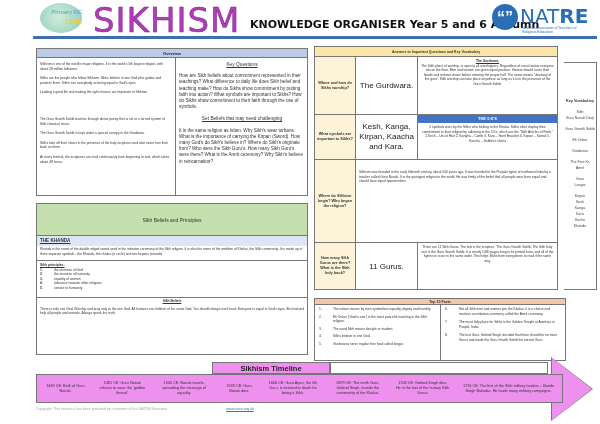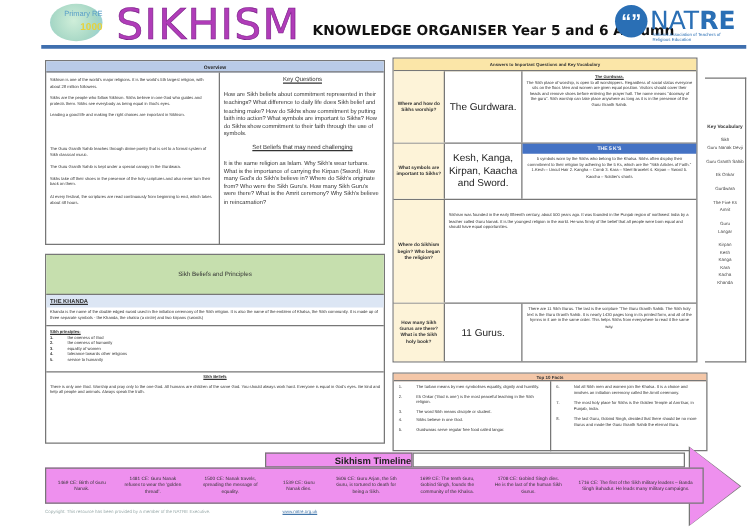--- a/index.html
+++ b/index.html
@@ -60,21 +60,21 @@
   
   .top10 { left: 314px; top: 298px; width: 252px; height: 63px; border: 1px solid #777; }
   .t10-head { background: #f4c7a8; height: 6px; line-height: 6px; font-size: 3.6px; font-weight: bold; text-align: center; border-bottom: 1px solid #777; color: #333; }
   .t10-body { display: flex; height: 56px; }
   .t10-col { padding: 2px 4px; }
   .t10-col:first-child { width: 126px; border-right: 1px solid #777; }
   .t10-col .it { display: flex; margin-bottom: 3px; }
   .t10-col .it .n { width: 14px; flex-shrink: 0; }
 
   
-  .tl-title { left: 212px; top: 362px; width: 118px; height: 12px; background: #ee90ee; border: 1px solid #777; font-size: 7.5px; font-weight: bold; text-align: right; line-height: 11px; color: #222; }
+  .tl-title { left: 212px; top: 362px; width: 118px; height: 12px; background: #ee90ee; border: 1px solid #777; font-size: 7.5px; font-weight: bold; text-align: center; line-height: 11px; color: #222; }
   .tl-white { left: 330px; top: 362px; width: 218px; height: 12px; background: #fff; border: 1px solid #777; }
   .tl-band { left: 36px; top: 374px; width: 527px; height: 29px; background: #ee90ee; border: 1px solid #777; display: flex; align-items: center; justify-content: space-around; }
   .tl-arrow { left: 552px; top: 359px; width: 0; height: 0; border-top: 31px solid transparent; border-bottom: 31px solid transparent; border-left: 40px solid #ee90ee; top: 358px; }
   .tl-arrow-outline { left: 551px; top: 357px; width: 0; height: 0; border-top: 32px solid transparent; border-bottom: 32px solid transparent; border-left: 42px solid #777; }
   .tl-item { font-size: 3.8px; line-height: 4.8px; text-align: center; color: #333; padding: 0 2px; }
 
   .footer { left: 36px; top: 407px; font-size: 3.6px; color: #9aa; }
   .footer-link { left: 226px; top: 407px; font-size: 3.6px; color: #47a; text-decoration: underline; }
 </style>
 </head>
@@ -138,21 +138,21 @@
   <div class="ans-row" style="height:58px">
     <div class="ans-q">Where and how do Sikhs worship?</div>
     <div class="ans-a" style="font-size:8px">The Gurdwara.</div>
     <div class="ans-d tiny">
       <div class="dt">The Gurdwara.</div>
       <div>The Sikh place of worship, is open to all worshippers. Regardless of social status everyone sits on the floor. Men and women are given equal position. Visitors should cover their heads and remove shoes before entering the prayer hall. The name means "doorway of the guru". Sikh worship can take place anywhere as long as it is in the presence of the Guru Granth Sahib.</div>
     </div>
   </div>
   <div class="ans-row" style="height:45px">
     <div class="ans-q">What symbols are important to Sikhs?</div>
-    <div class="ans-a" style="font-size:8px;line-height:10px">Kesh, Kanga, Kirpan, Kaacha and Sword.</div>
+    <div class="ans-a" style="font-size:8px;line-height:10px">Kesh, Kanga, Kirpan, Kaacha and Kara.</div>
     <div class="ans-d tiny">
       <div class="k-band">THE 5 K'S</div>
       <div>5 symbols worn by the Sikhs who belong to the Khalsa. Sikhs often display their commitment to their religion by adhering to the 5 Ks, which are the "Sikh Articles of Faith." 1.Kesh – Uncut Hair 2. Kangha – Comb 3. Kara – Steel Bracelet 4. Kirpan – Sword 5. Kaccha – Soldier's shorts</div>
     </div>
   </div>
   <div class="ans-row" style="height:83px">
     <div class="ans-q">Where do Sikhism begin? Who began the religion?</div>
     <div class="ans-d tiny" style="text-align:left;padding-top:10px">
       <div>Sikhism was founded in the early fifteenth century, about 500 years ago. It was founded in the Punjab region of northwest India by a teacher called Guru Nanak. It is the youngest religion in the world. He was firmly of the belief that all people were born equal and should have equal opportunities.</div>
     </div>

